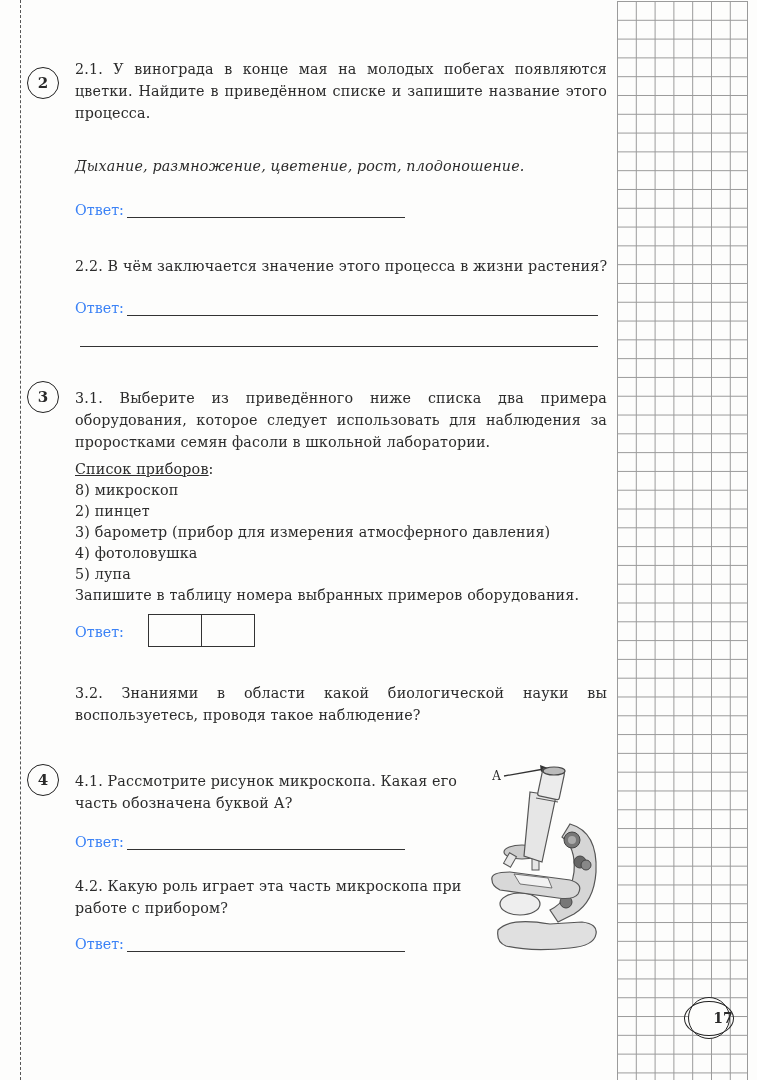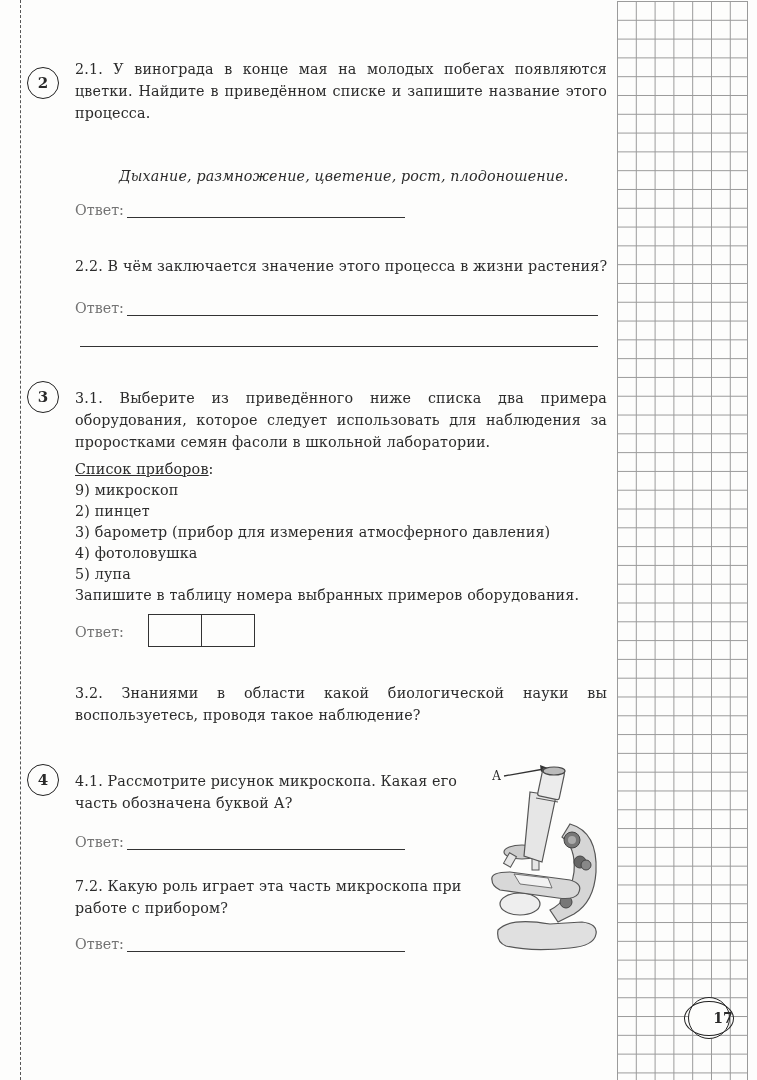--- a/index.html
+++ b/index.html
@@ -24,21 +24,21 @@
     position:absolute; width:30px; height:30px; border:1.6px solid #222;
     border-radius:50%; font-weight:bold; font-size:15px;
     display:flex; align-items:center; justify-content:center; background:#fdfdfc;
   }
   .txt {
     position:absolute; left:75px; font-size:14.3px; line-height:22px;
     letter-spacing:0.15px; color:#2b2b2b;
   }
   .txt.wide { width:532px; text-align:justify; }
   .it { font-style:italic; }
-  .ans-label { position:absolute; font-size:14.3px; color:#737373; }
+  .ans-label { position:absolute; font-size:14.3px; color:#3b82f6; }
   .ans-line { position:absolute; height:0; border-bottom:1px solid #333; }
   .ans-table {
     position:absolute; left:148px; top:614px; height:31px; display:flex;
     border:1px solid #333;
   }
   .ans-cell { width:52px; height:31px; }
   .ans-cell + .ans-cell { border-left:1px solid #333; }
   .u { text-decoration:underline; }
   .list div { line-height:21px; }
   .page-num {
@@ -57,57 +57,57 @@
 </head>
 <body>
 
 <div class="cutline"></div>
 <div class="grid"></div>
 
 <div class="q-num" style="left:27px;top:67px;">
     <span>2</span>
   </div>
 <div class="txt wide" style="top:58px;">2.1. У винограда в конце мая на молодых побегах появляются цветки. Найдите в приведённом списке и запишите название этого процесса.</div>
-<div class="txt it" style="top:165px;margin-left:44px;">Дыхание, размножение, цветение, рост, плодоношение.</div>
+<div class="txt it" style="top:155px;">Дыхание, размножение, цветение, рост, плодоношение.</div>
 <div class="ans-label" style="left:75px;top:202px;">Ответ:</div>
 <div class="ans-line" style="left:127px;top:217px;width:278px;"></div>
 
 <div class="txt" style="top:255px;">2.2. В чём заключается значение этого процесса в жизни растения?</div>
 <div class="ans-label" style="left:75px;top:300px;">Ответ:</div>
 <div class="ans-line" style="left:127px;top:315px;width:471px;"></div>
 <div class="ans-line" style="left:80px;top:346px;width:518px;"></div>
 
 <div class="q-num" style="left:27px;top:381px;">
     <span>3</span>
   </div>
 <div class="txt wide" style="top:387px;">3.1. Выберите из приведённого ниже списка два примера оборудования, которое следует использовать для наблюдения за проростками семян фасоли в школьной лаборатории.</div>
 <div class="txt list" style="top:459px;">
   <div><span class="u">Список приборов</span><span>:</span></div>
-  <div>9) микроскоп</div>
+  <div>8) микроскоп</div>
   <div>2) пинцет</div>
   <div>3) барометр (прибор для измерения атмосферного давления)</div>
   <div>4) фотоловушка</div>
   <div>5) лупа</div>
   <div>Запишите в таблицу номера выбранных примеров оборудования.</div>
 </div>
 <div class="ans-label" style="left:75px;top:624px;">Ответ:</div>
 <div class="ans-table">
   <div class="ans-cell"></div>
   <div class="ans-cell"></div>
 </div>
 <div class="txt wide" style="top:682px;">3.2. Знаниями в области какой биологической науки вы воспользуетесь, проводя такое наблюдение?</div>
 
 <div class="q-num" style="left:27px;top:764px;">
     <span>4</span>
   </div>
 <div class="txt" style="top:770px;width:400px;">4.1. Рассмотрите рисунок микроскопа. Какая его часть обозначена буквой А?</div>
 <div class="ans-label" style="left:75px;top:834px;">Ответ:</div>
 <div class="ans-line" style="left:127px;top:849px;width:278px;"></div>
 
-<div class="txt" style="top:875px;width:400px;">7.2. Какую роль играет эта часть микроскопа при работе с прибором?</div>
+<div class="txt" style="top:875px;width:400px;">4.2. Какую роль играет эта часть микроскопа при работе с прибором?</div>
 <div class="ans-label" style="left:75px;top:936px;">Ответ:</div>
 <div class="ans-line" style="left:127px;top:951px;width:278px;"></div>
 
 <div class="micro-label">А</div>
 <svg class="micro" viewBox="0 0 140 200">
 
   <line x1="34" y1="14" x2="74" y2="7" stroke="#333" stroke-width="1.3"></line>
   <polygon points="78,6 70,3 71,10" fill="#333"></polygon>
 
   <path d="M28,168 Q40,155 80,162 L112,160 Q128,162 126,172 Q124,184 100,186 Q60,190 36,184 Q26,180 28,168 Z" fill="#e0e0e0" stroke="#555" stroke-width="1.2"></path>

